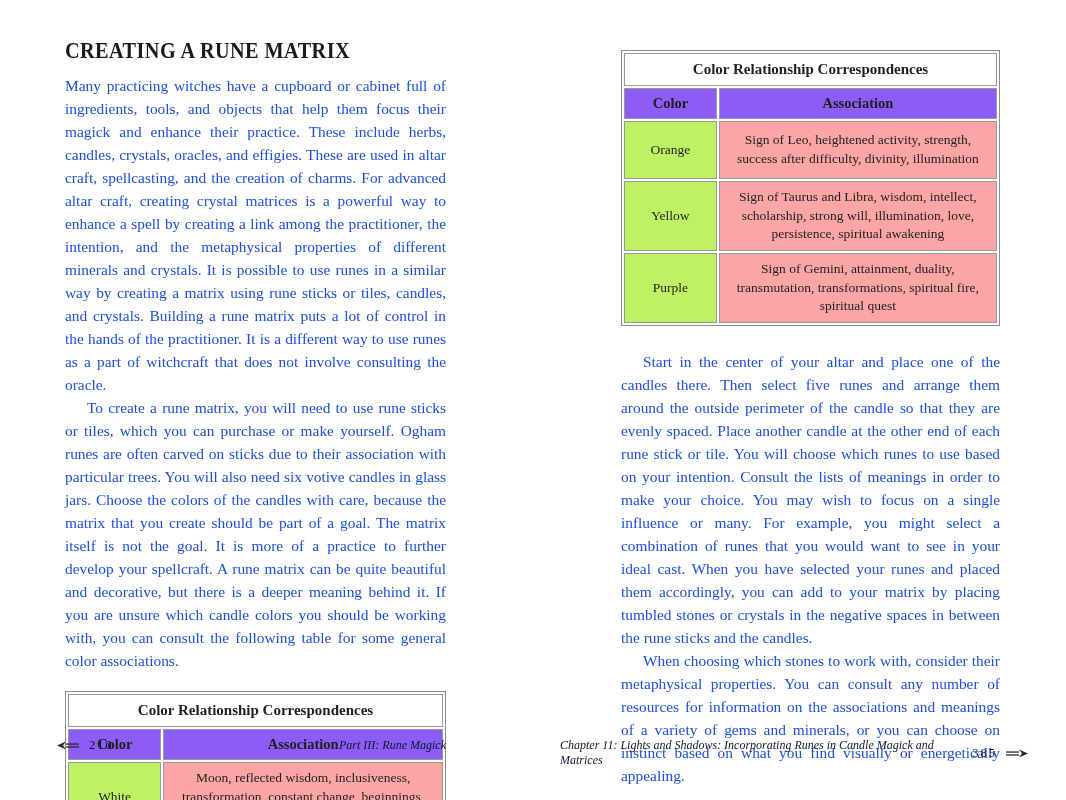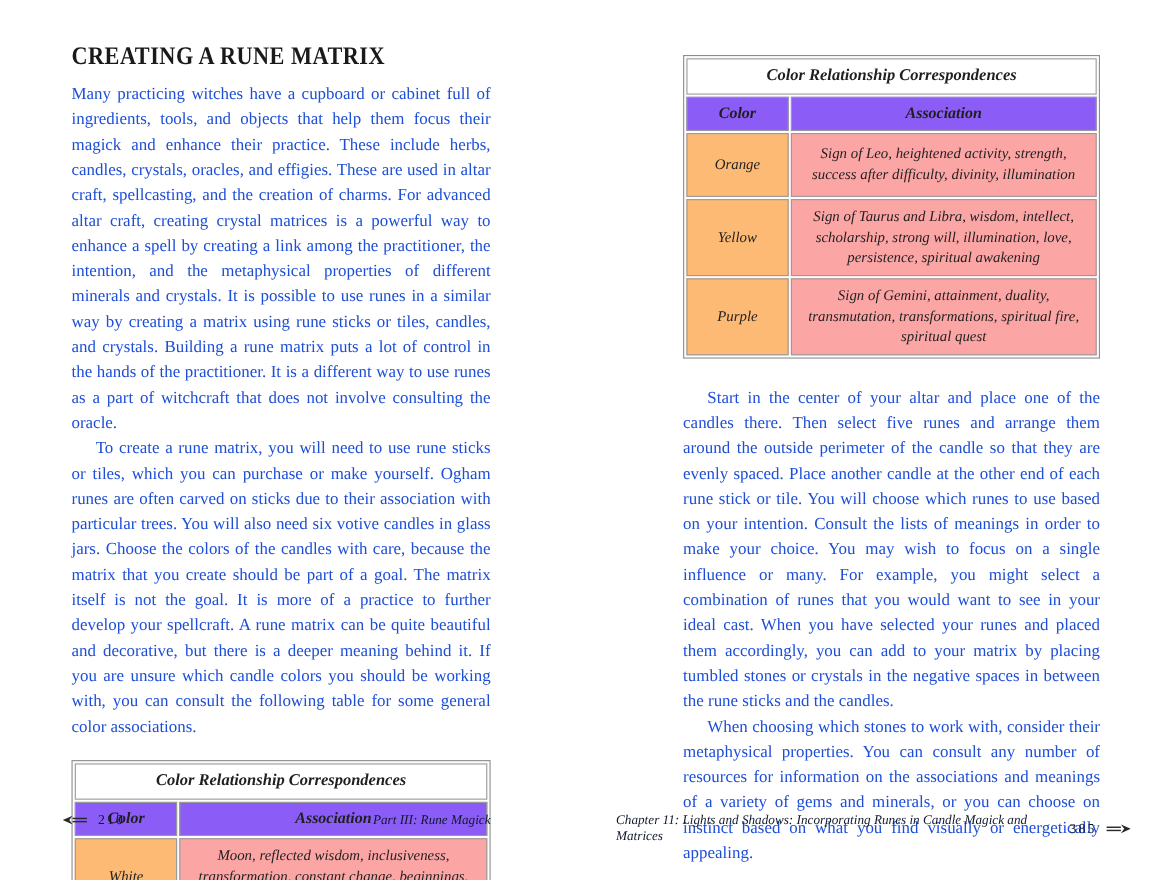--- a/index.html
+++ b/index.html
@@ -38,39 +38,38 @@
     border: 1px solid #8c8c8c;
     border-collapse: separate;
     border-spacing: 2px;
     background: #fdfdfd;
     margin-top: 19px;
   }
   table.corr-table td, table.corr-table th {
     border: 1px solid #999999;
     text-align: center;
     vertical-align: middle;
-    font-style: italic;
   }
   td.table-title {
     font-weight: bold;
     font-size: 15px;
     padding: 7px 4px;
     background: #ffffff;
   }
   th.col-head {
     font-weight: bold;
     font-size: 14.5px;
     padding: 6px 4px;
     background: #8b5cf6;
   }
   th.col-head.color-col, td.color-cell { width: 25%; }
   td.color-cell {
     font-size: 13.5px;
     padding: 20px 2px;
-    background: #fdba74;
+    background: #bef264;
   }
   td.assoc-cell {
     font-size: 13.5px;
     line-height: 1.38;
     padding: 6px 10px;
     background: #fca5a5;
   }
 
   .footer {
     position: absolute;

